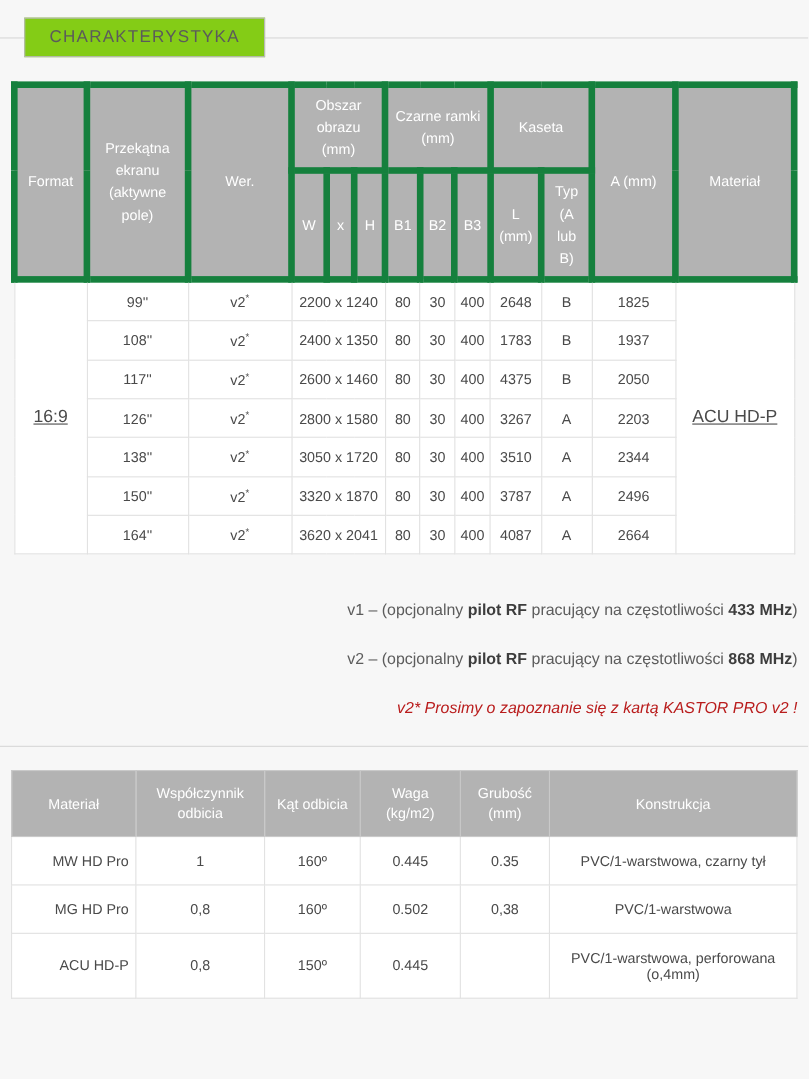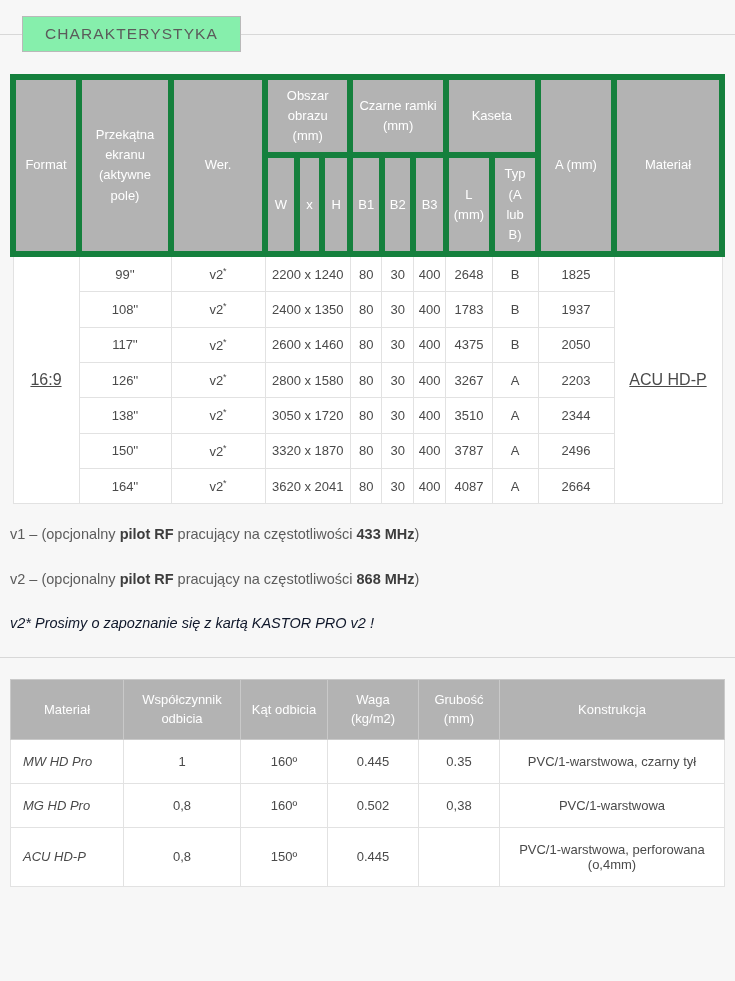--- a/index.html
+++ b/index.html
@@ -12,21 +12,21 @@
   #page {
     width: 735px;
     height: 981px;
     position: relative;
     background: #f7f7f7;
     overflow: hidden;
   }
   .section-title {
     display: inline-block;
     border: 1px solid #b9b9b9;
-    background: #86efac;
+    background: #84cc16;
     color: #5b5b5b;
     font-size: 15.5px;
     letter-spacing: 1.1px;
     padding: 8px 22px 8px 22px;
     position: relative;
     z-index: 2;
     text-align: right;
   }
   .title-rule {
     position: absolute;
@@ -69,32 +69,33 @@
   #char-table td.side {
     font-size: 16px;
     text-decoration: underline;
   }
   .sup {
     font-size: 9px;
     vertical-align: super;
   }
   .notes {
     padding: 0 10px;
-    margin-top: 21px;
+    margin-top: 42px;
+    text-align: right;
   }
   .note {
     font-size: 14.5px;
     color: #5c5c5c;
     margin: 0 0 26px 0;
     line-height: 1.3;
   }
   .note b { color: #3d3d3d; }
   .note-red {
     font-size: 14.5px;
-    color: #0f172a;
+    color: #b91c1c;
     font-style: italic;
     margin: 0 0 26px 0;
   }
   
   #mat-table th {
     background: #b3b3b3;
     color: #ffffff;
     font-weight: normal;
     border: 1px solid #c9c9c9;
     text-align: center;
@@ -104,23 +105,22 @@
   }
   #mat-table td {
     background: #ffffff;
     border: 1px solid #e2e2e2;
     text-align: center;
     padding: 14px 6px;
     color: #4a4a4a;
     font-size: 13px;
   }
   #mat-table td.matname {
-    text-align: left;
+    text-align: right;
     padding-left: 12px;
-    font-style: italic;
   }
   .spacer-16 { height: 16px; }
   .spacer-22 { height: 22px; }
 </style>
 </head>
 <body>
 
 <div id="page">
 
   <div class="spacer-16"></div>

